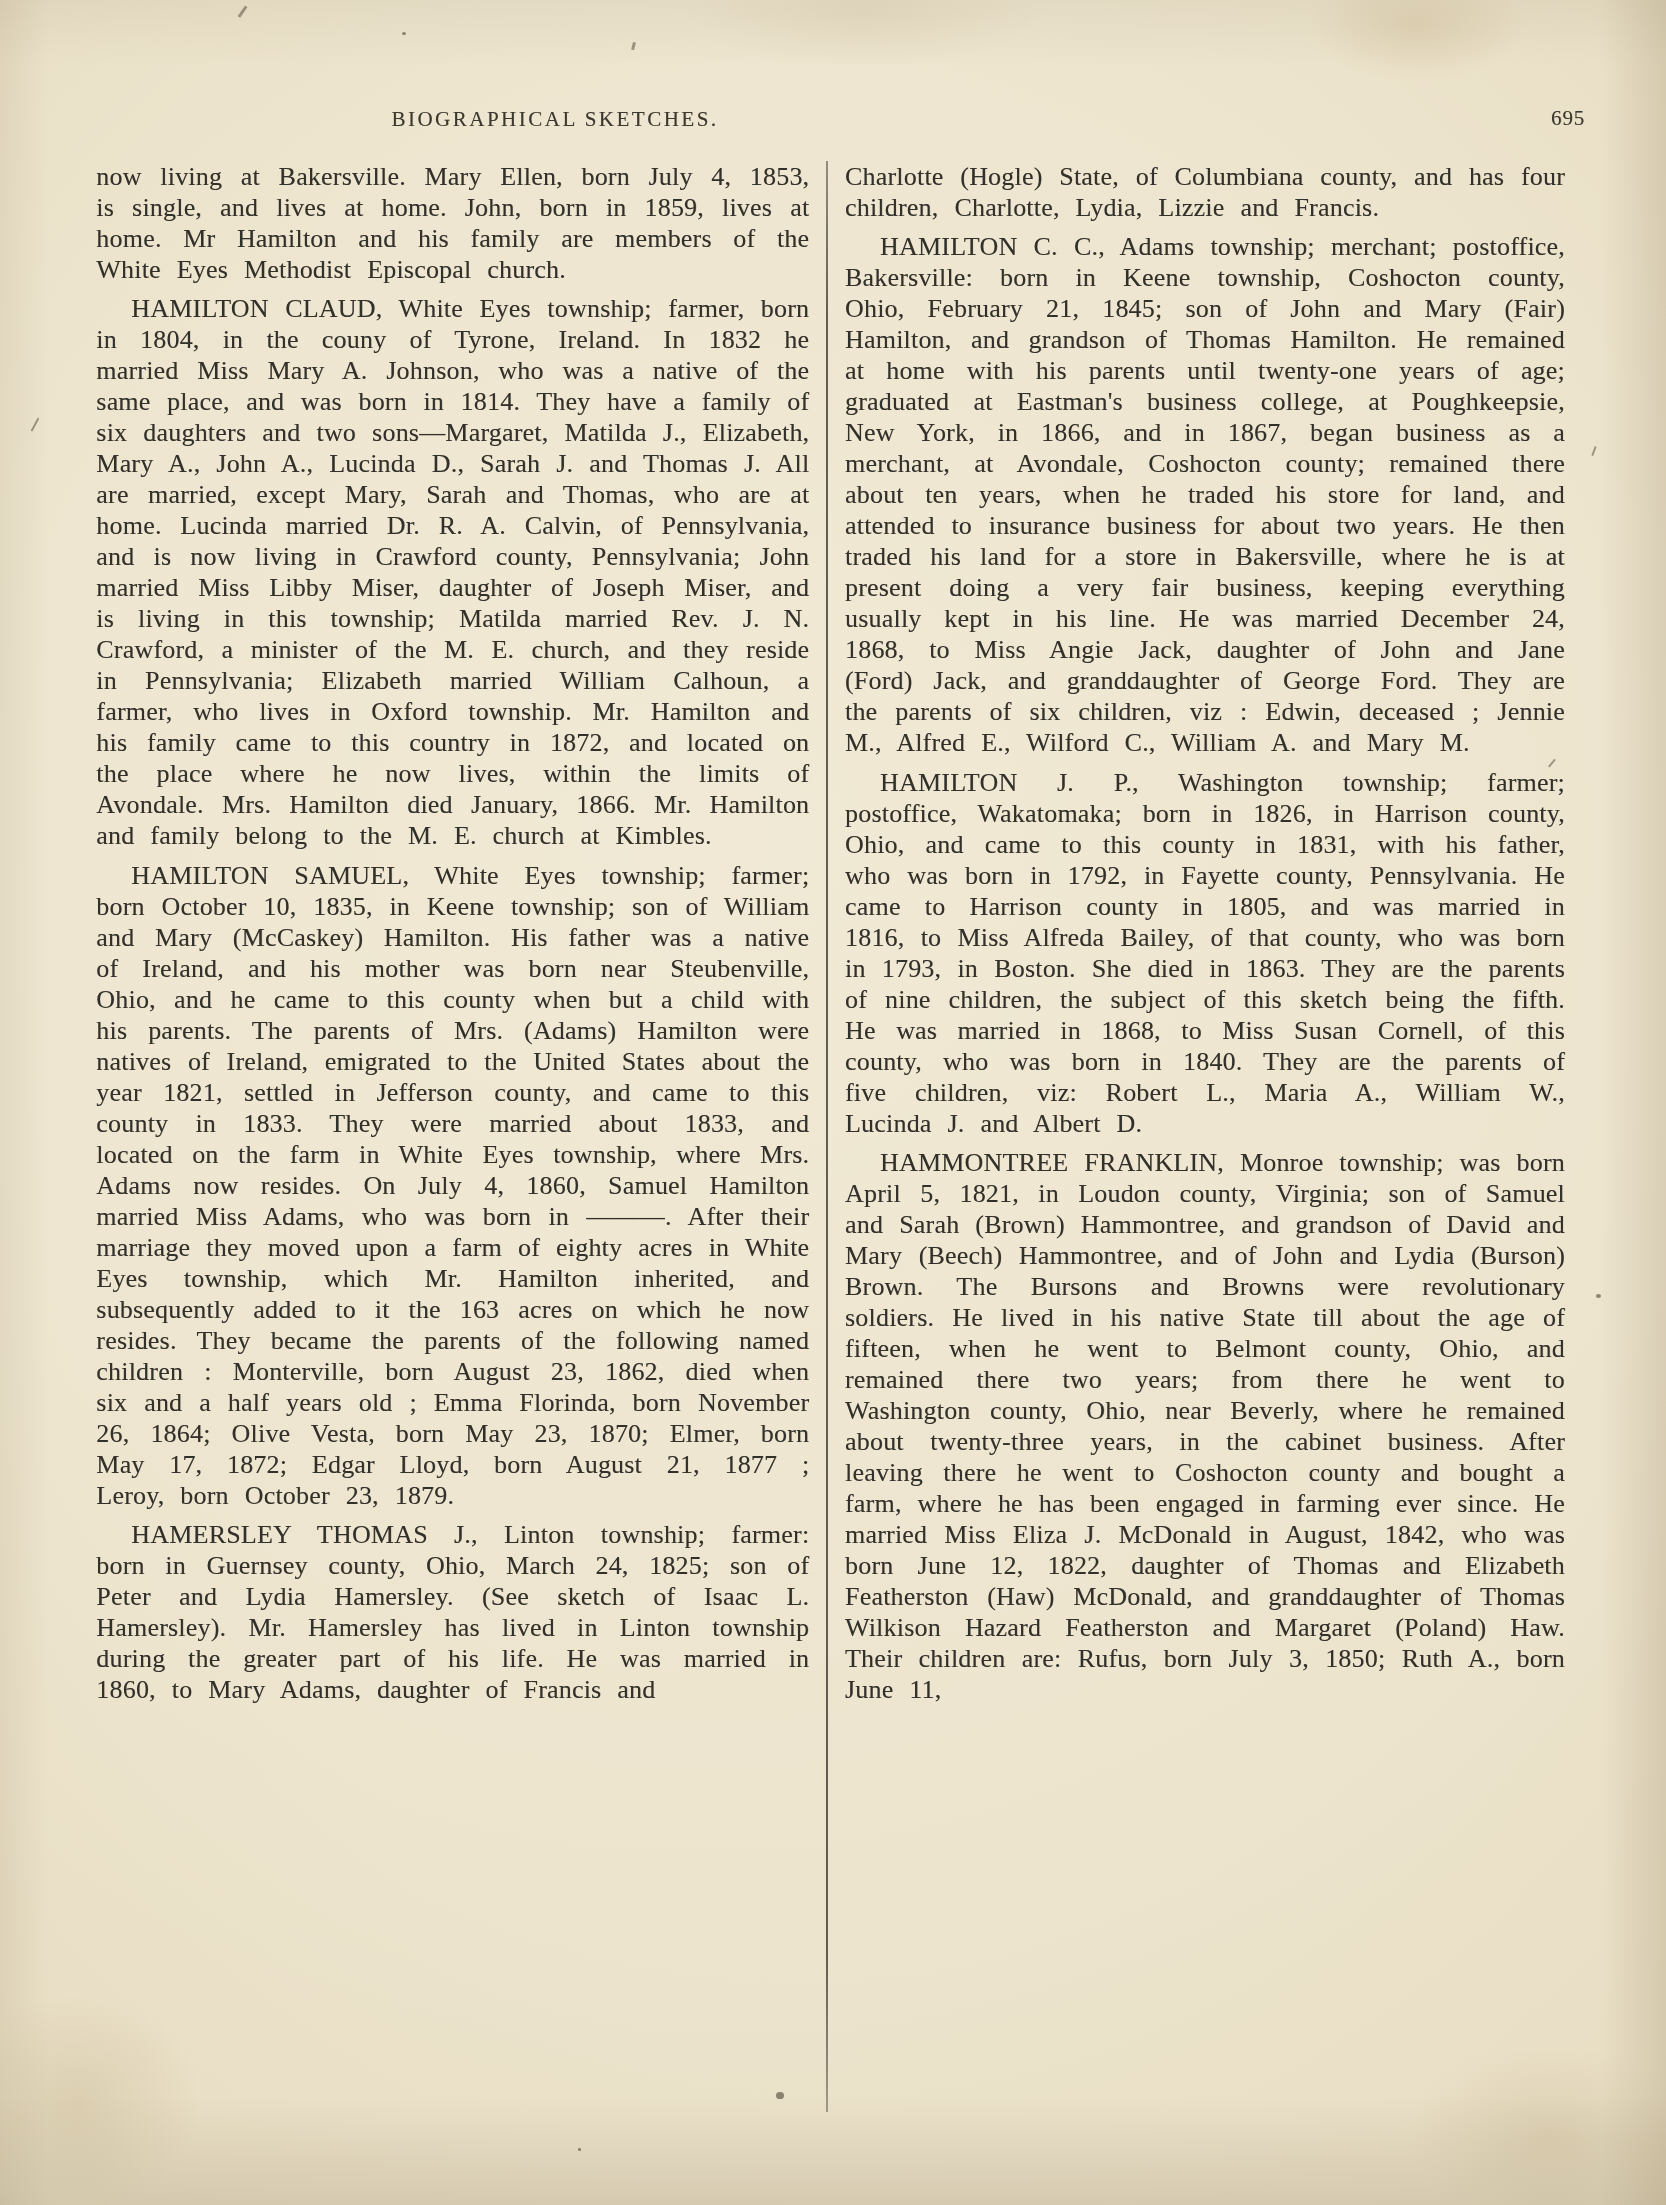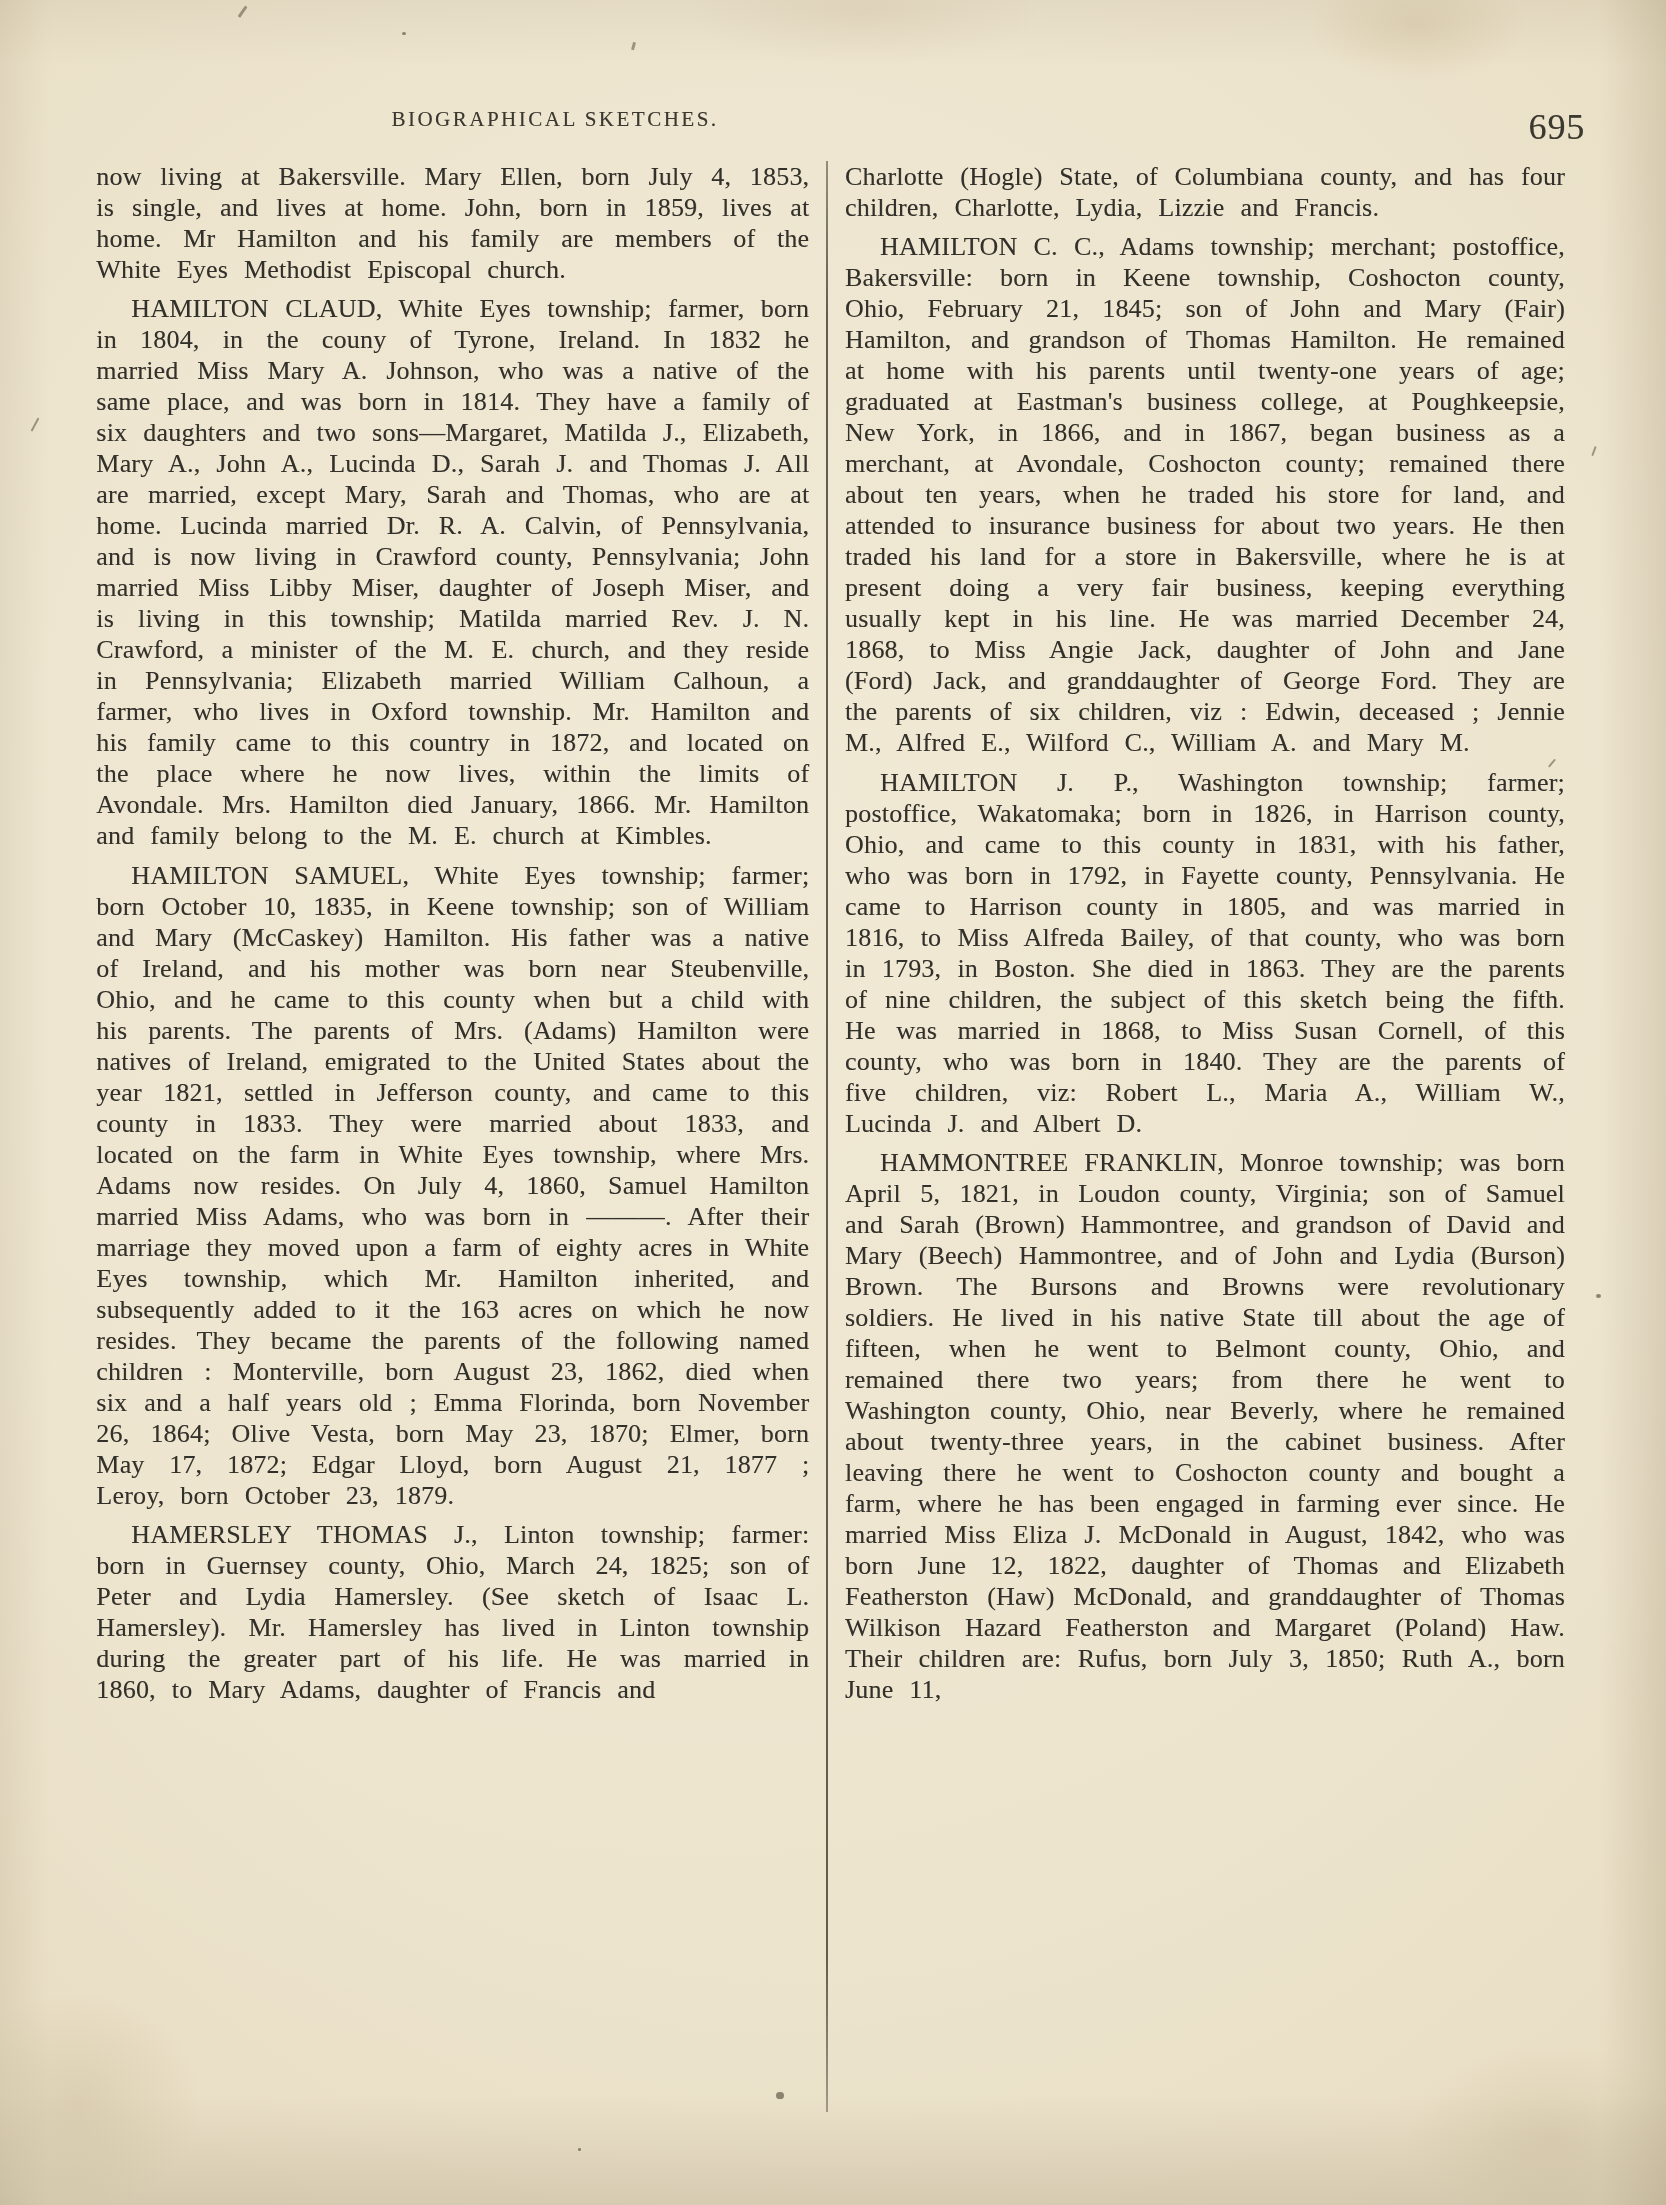--- a/index.html
+++ b/index.html
@@ -40,21 +40,21 @@
     letter-spacing: 2.5px;
     color: #3b382f;
     white-space: nowrap;
     text-shadow: 0.3px 0.3px 0.4px rgba(55,50,40,0.35);
     margin-left: 41px;
   }
   .page-number {
     position: absolute;
     top: 106px;
     right: 82px;
-    font-size: 36px;
+    font-size: 21px;
     letter-spacing: 0.8px;
     color: #3b382f;
     text-shadow: 0.3px 0.3px 0.4px rgba(55,50,40,0.35);
   }
   .text-block {
     position: absolute;
     top: 161px;
     left: 95px;
     width: 1470px;
     display: flex;

